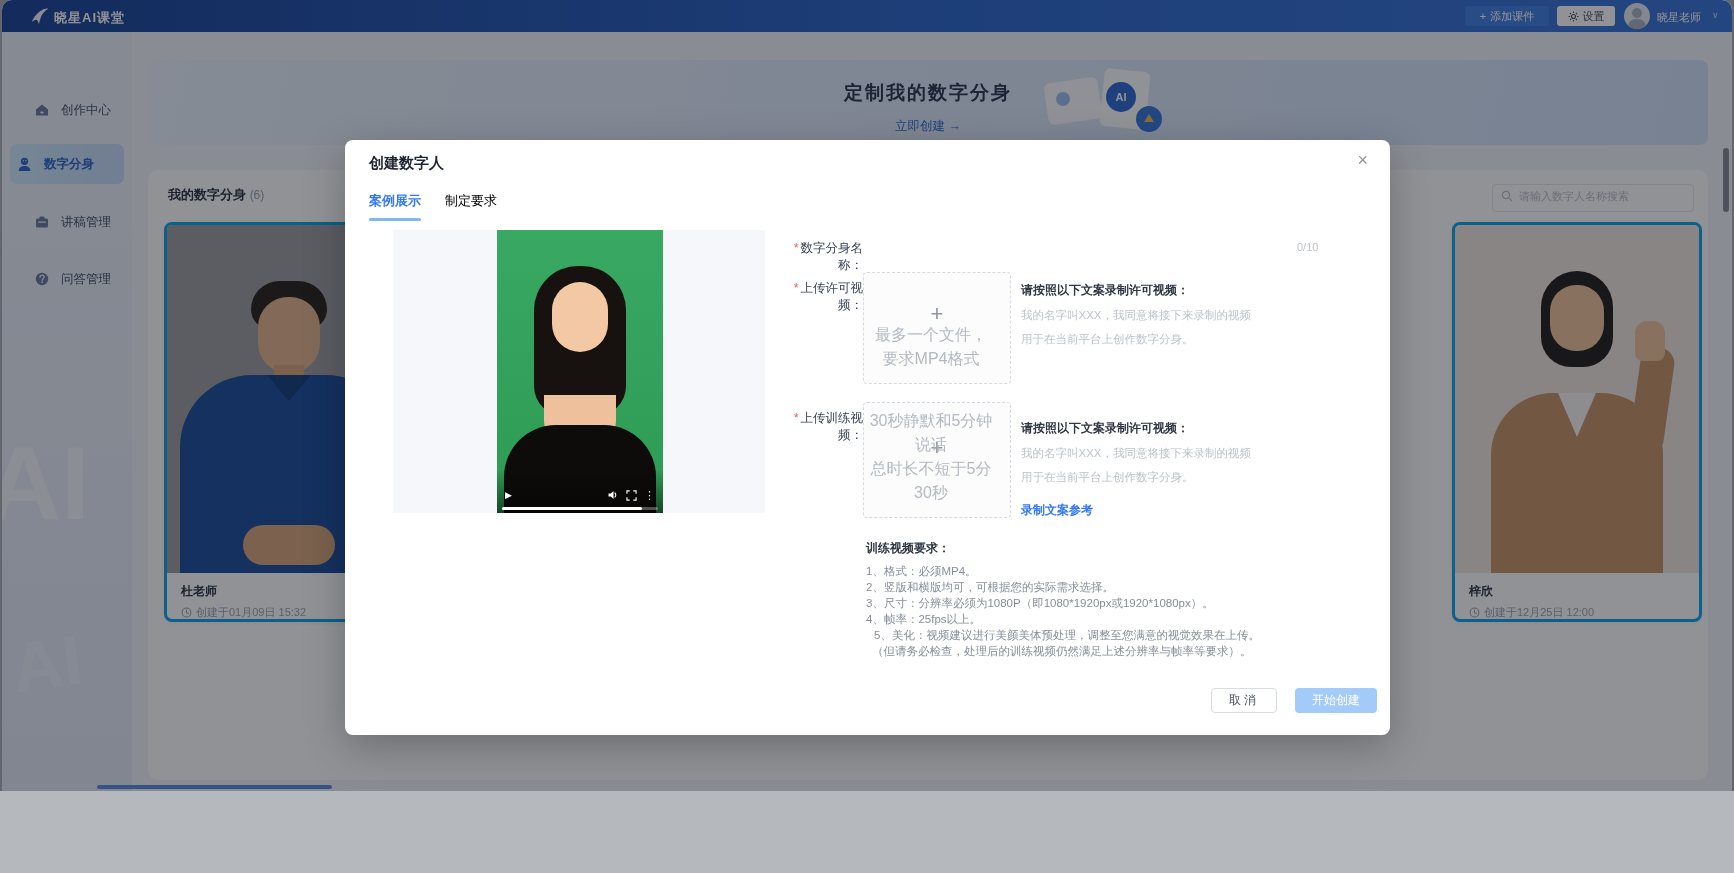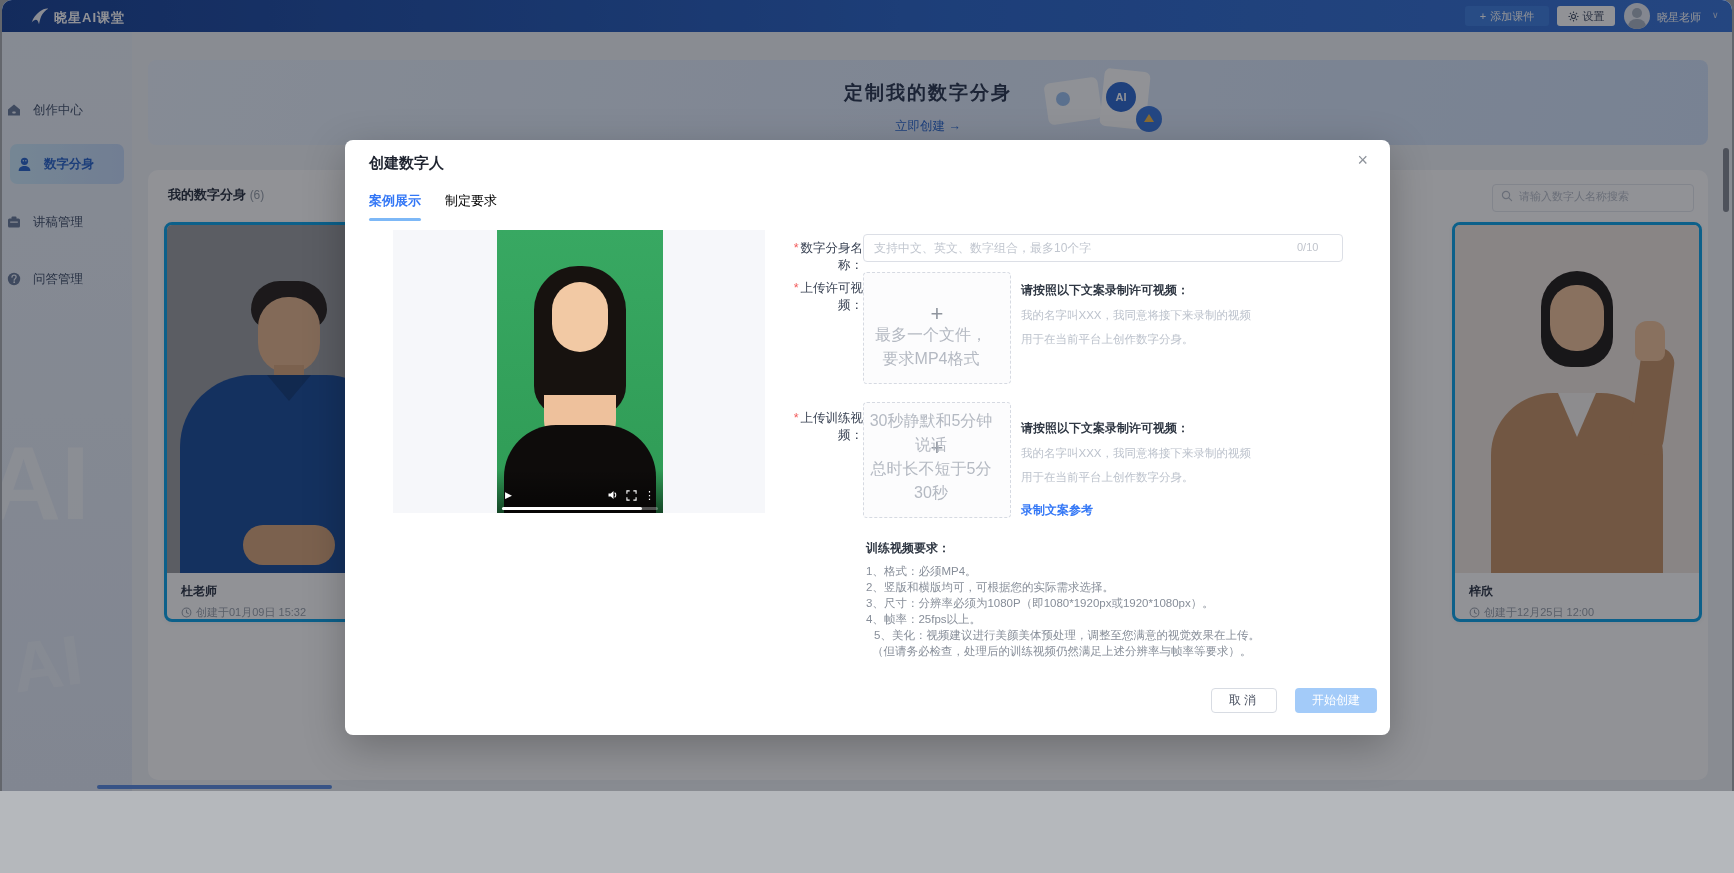--- a/index.html
+++ b/index.html
@@ -29,21 +29,21 @@
              border-radius:50%; background:#aab4c4; }
   .hdr-avatar .p-body { position:absolute; left:4px; top:16px; width:18px; height:12px;
              border-radius:8px 8px 0 0; background:#aab4c4; }
   .hdr-user { position:absolute; left:1655px; top:10px; font-size:11px; color:#ffffff; }
   .hdr-caret { position:absolute; left:1710px; top:10px; font-size:9px; color:#cfd9ec; }
 
   
   .sidebar { position:absolute; left:0; top:32px; width:130px; bottom:0;
              background:linear-gradient(180deg,#ecf2fa,#e2eaf6); overflow:hidden; }
   .side-item { position:absolute; left:0; width:130px; height:32px; display:flex;
-             align-items:center; gap:11px; padding-left:4px; font-size:12.5px;
+             align-items:center; gap:11px; padding-left:32px; font-size:12.5px;
              color:#44536d; cursor:pointer; }
   .side-item svg { flex:0 0 auto; }
   .side-item.active { left:8px; width:114px; height:40px; padding-left:6px;
              border-radius:7px; background:linear-gradient(90deg,#cdeafc,#c5daf9);
              color:#2b66cc; font-weight:bold; }
   .wm1 { position:absolute; left:-16px; top:392px; font-size:104px; font-weight:800;
          color:rgba(255,255,255,0.55); }
   .wm2 { position:absolute; left:10px; top:592px; font-size:70px; font-weight:800;
          color:rgba(255,255,255,0.32); transform:rotate(-8deg); }
 
@@ -382,21 +382,20 @@
         <span class="v-kebab">⋮</span>
       </div>
       <div class="v-track">
         <div class="v-fill" style="width: 90%;"></div>
       </div>
     </div>
 
     <div class="flabel" style="top:100px;">
       <span class="star">*</span><span>数字分身名称：</span>
     </div>
-    <input class="name-input" placeholder="支持中文、英文、数字组合，最多10个字" style="">
     <div class="name-counter">0/10</div>
 
     <div class="flabel" style="top:140px;">
       <span class="star">*</span><span>上传许可视频：</span>
     </div>
     <div class="upload-box ub1">
       <div class="ub-plus">+</div>
       <div class="ub-cap">最多一个文件，要求MP4格式</div>
     </div>
     <div class="tip-title" style="top:142px;">请按照以下文案录制许可视频：</div>

